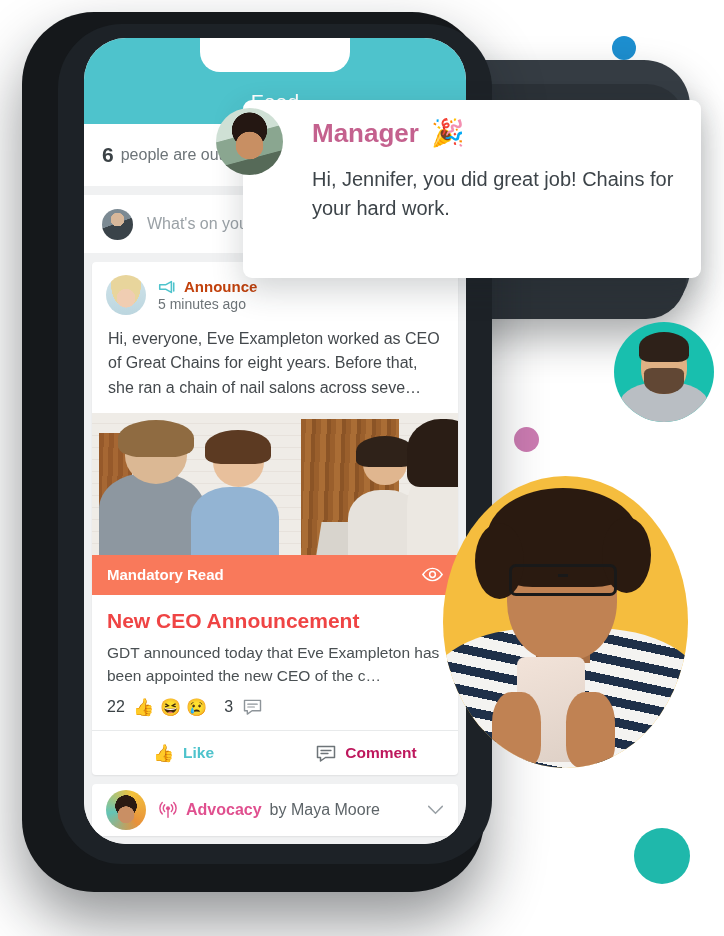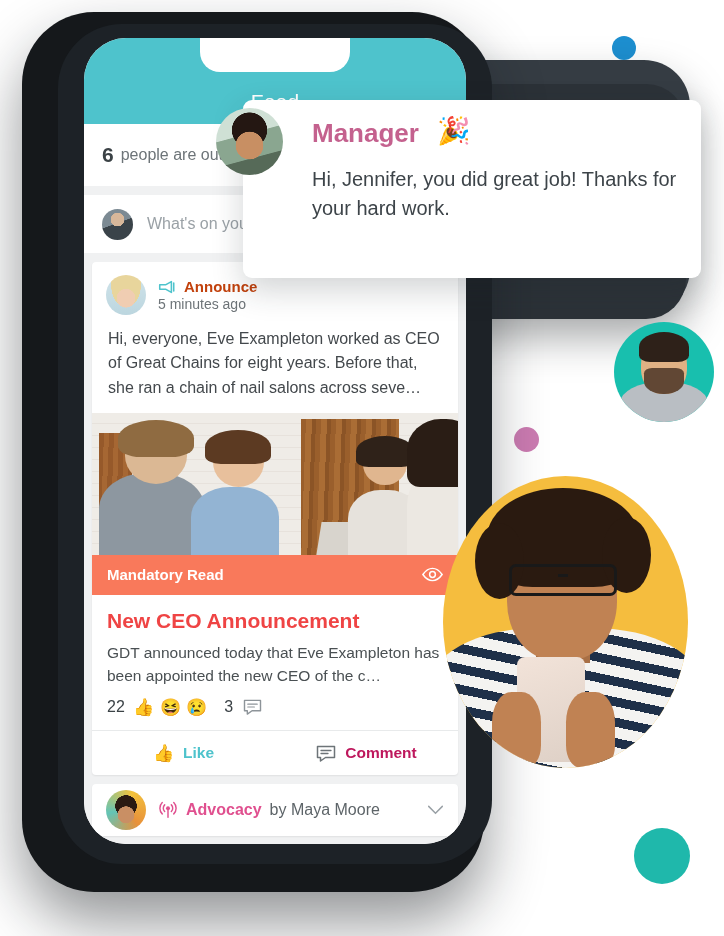--- a/index.html
+++ b/index.html
@@ -199,21 +199,21 @@
 
   
   #notification-card {
     position: absolute; left: 243px; top: 100px;
     width: 458px; height: 178px;
     background: #fff; border-radius: 9px;
     box-shadow: 0 12px 32px rgba(30,38,46,0.20);
     z-index: 40;
     padding: 18px 24px;
   }
-  #notif-head { display: flex; gap: 18px; margin-left: 45px; }
+  #notif-head { display: flex; align-items: center; gap: 12px; margin-left: 45px; }
   #notif-avatar {
     position: absolute; left: -27px; top: 8px;
     width: 67px; height: 67px; border-radius: 50%;
     background-image:
       radial-gradient(circle at 50% 56%, #c88f63 0 27%, transparent 28%),
       radial-gradient(circle at 50% 33%, #241712 0 31%, transparent 32%),
       linear-gradient(165deg,#cfe0d5 0 40%,#8aa690 41% 70%,#566a58 71% 100%);
     z-index: 3;
   }
   #notif-sender { font-size: 26px; font-weight: 700; color: #c4618e; }
@@ -419,16 +419,16 @@
     <div id="w-hand-l"></div>
     <div id="w-hand-r"></div>
   </div>
 
   <div id="notification-card">
     <div id="notif-avatar"></div>
     <div id="notif-head">
       <span id="notif-sender">Manager</span>
       <span id="notif-emoji">🎉</span>
     </div>
-    <div id="notif-message">Hi, Jennifer, you did great job! Thanks for your hard work.</div>
+    <div id="notif-message">Hi, Jennifer, you did great job! Chains for your hard work.</div>
   </div>
 
 </div>
 
 </body></html>

